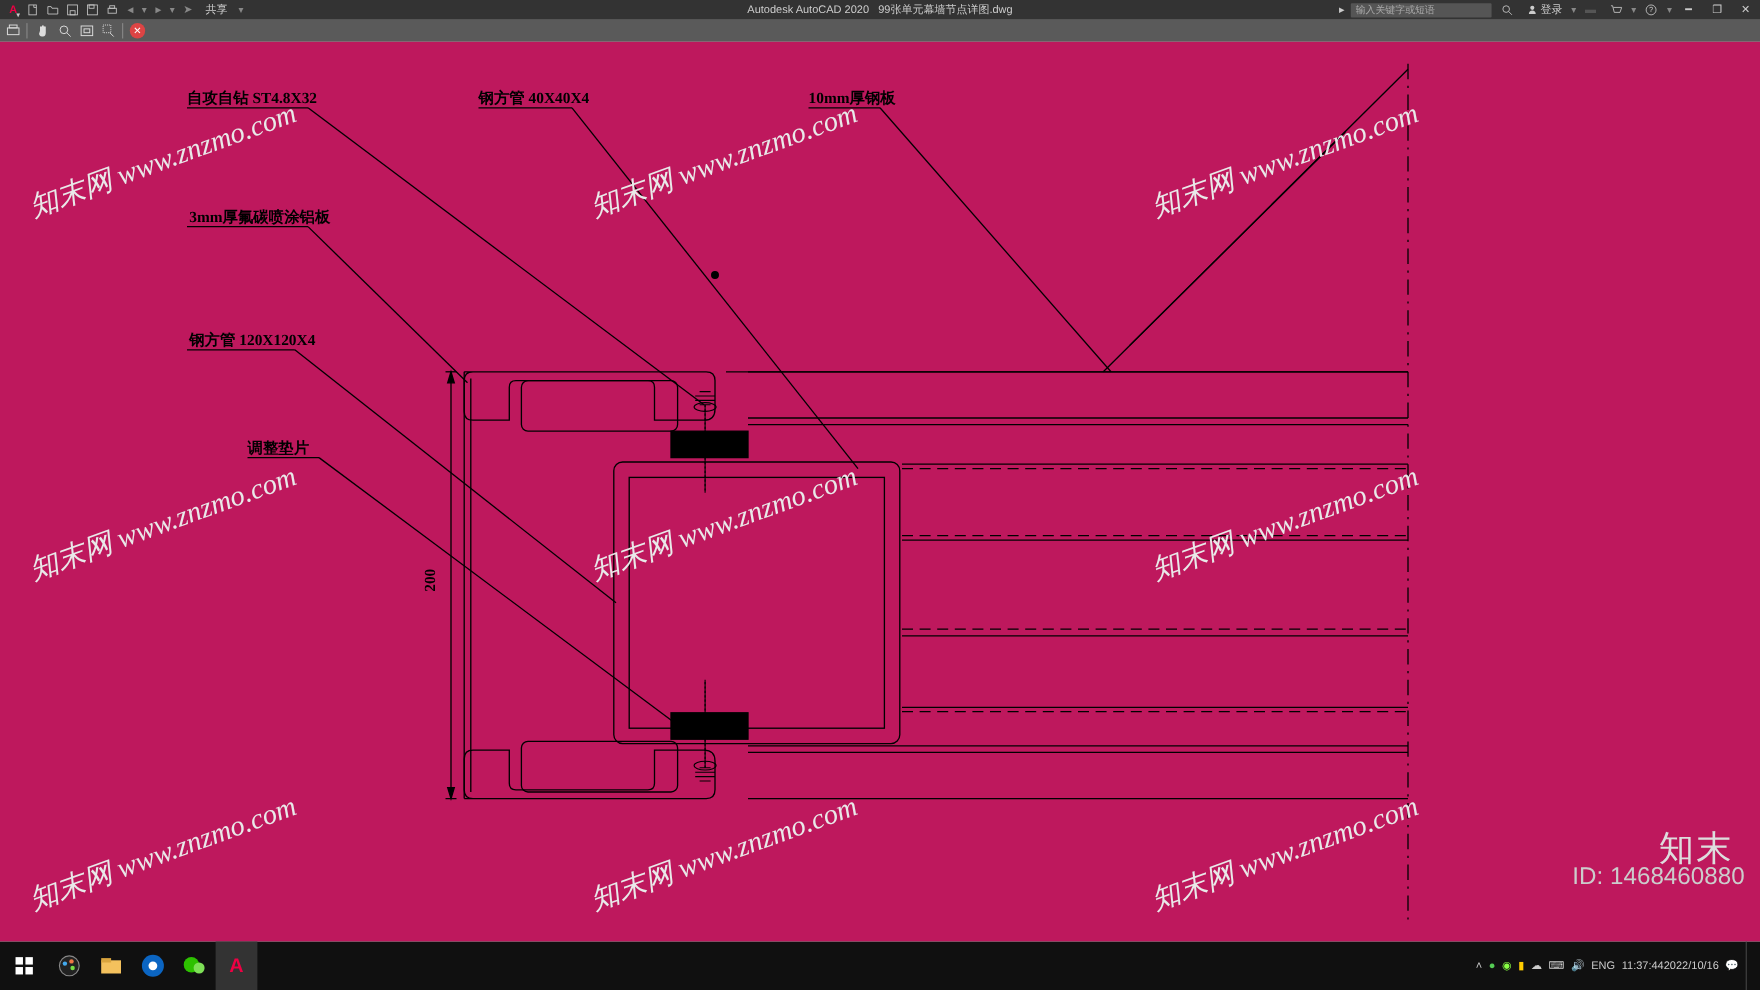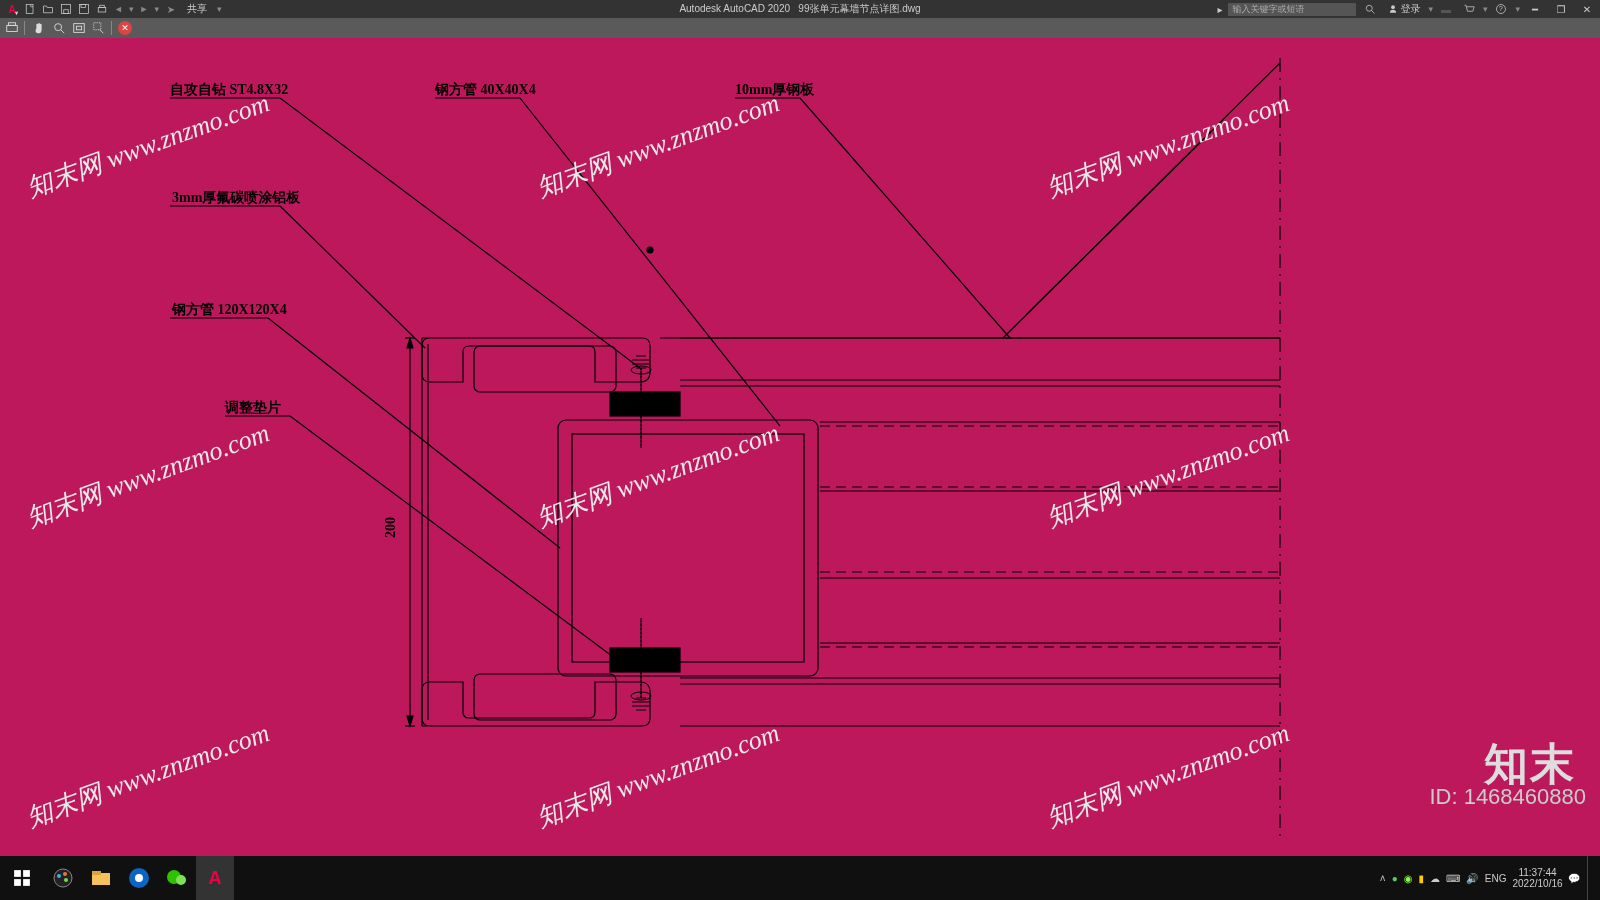--- a/index.html
+++ b/index.html
@@ -16,29 +16,29 @@
   
   .quickbar{height:20px;background:#5a5a5a;display:flex;align-items:center;padding-left:4px;gap:4px}
   .qb-ico{width:16px;height:16px;display:flex;align-items:center;justify-content:center;color:#ddd}
   .qb-red{width:14px;height:14px;background:#d44;border-radius:50%;color:#fff;display:flex;align-items:center;justify-content:center;font-size:9px}
   
   .canvas{position:absolute;left:0;right:0;top:38px;bottom:44px;background:#be185d}
   .canvas svg{width:100%;height:100%}
   .lbl{font-family:"SimSun","NSimSun",serif;font-size:14px;font-weight:600;fill:#000}
   
   .wm{position:absolute;color:#e9e9e9;font-size:26px;font-style:italic;transform:rotate(-20deg);pointer-events:none;white-space:nowrap;font-family:"SimSun"}
-  .wm-logo{position:absolute;right:24px;bottom:62px;color:#ddd;font-size:44px;letter-spacing:2px;font-weight:700;pointer-events:none}
+  .wm-logo{position:absolute;right:24px;bottom:62px;color:#ddd;font-size:32px;letter-spacing:2px;font-weight:400;pointer-events:none}
   .wm-id{position:absolute;right:14px;bottom:46px;color:#ccc;font-size:22px}
   
   .taskbar{position:absolute;left:0;right:0;bottom:0;height:44px;background:#101010;display:flex;align-items:center}
   .taskbar .start{width:44px;height:44px;display:flex;align-items:center;justify-content:center}
   .taskbar .t-ico{width:38px;height:44px;display:flex;align-items:center;justify-content:center}
   .taskbar .active{background:#333}
   .tray{position:absolute;right:6px;height:44px;display:flex;align-items:center;gap:6px;color:#ccc;font-size:10px}
-  .tray .clock{display:flex;flex-direction:column;align-items:center;line-height:11px;font-size:10px}
+  .tray .clock{display:flex;flex-direction:row;align-items:flex-end;line-height:11px;font-size:10px}
   .tray .sys{display:flex;gap:6px;align-items:center}
   .red-logo{position:relative;font-family:Arial;font-weight:bold}
 </style>
 </head>
 <body>
 
 <div class="titlebar">
   <div class="tb-left">
     <span class="ico red-logo" style="color:#e04">A<span style="position:absolute;font-size:6px;left:9px;top:6px;color:#ccc">▾</span></span>
     <span class="ico">

